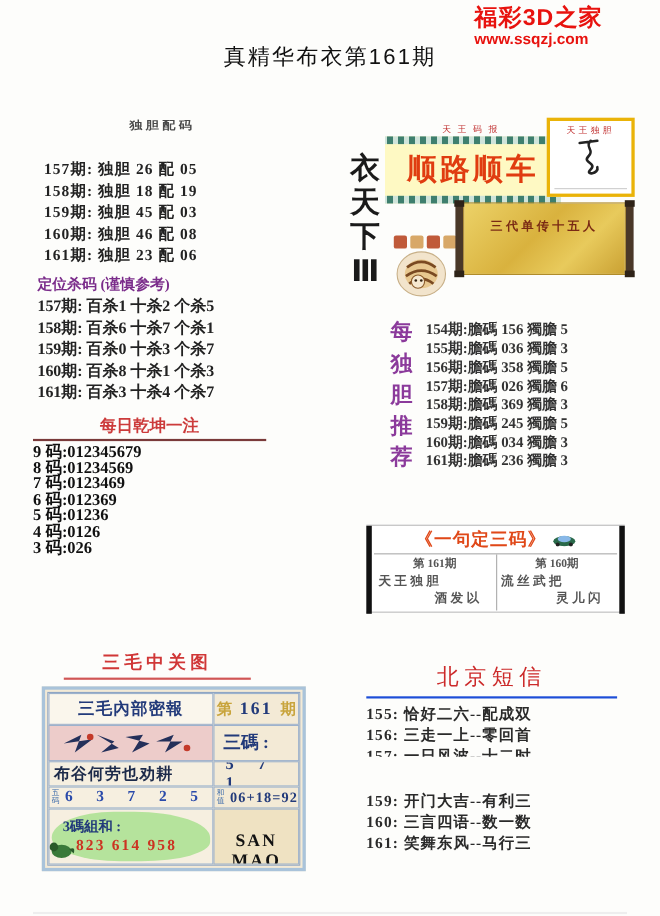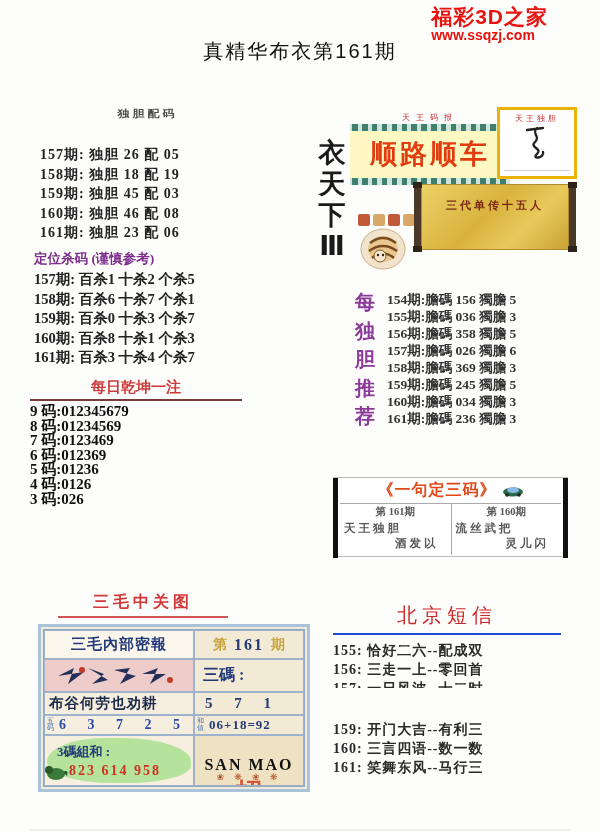--- a/index.html
+++ b/index.html
@@ -96,21 +96,21 @@
   #sec-beijing .hdr { text-align:center; font-weight:normal; font-size:20px; color:#cc2a2a;
     letter-spacing:5px; border-bottom:2px solid #1d4ed8; padding-bottom:4px; margin-bottom:6px; }
   #sec-beijing .row { font-size:14px; font-weight:bold; line-height:19px; color:#2a2a2a; letter-spacing:1px; }
   #sec-beijing .clip { height:9px; overflow:hidden; }
   #sec-beijing .gap { height:32px; }
 
   
   #sanmao-hdr { top:592px; left:58px; width:170px; text-align:center; font-weight:bold; font-size:16px;
     color:#cc2222; letter-spacing:4px; border-bottom:2px solid #cc4444; padding-bottom:3px; opacity:.9; }
 
-  #sanmao-box { top:624px; left:38px; width:272px; height:168px;
+  #sanmao-box { top:624px; left:38px; width:240px; height:168px;
     border:3px solid #a9c3da; background:#f3ead6; padding:2px; }
   #sanmao-grid { width:100%; height:100%; border:1px solid #8fa6c4; display:grid;
     grid-template-columns:150px 1fr; grid-template-rows:29px 33px 23px 20px 1fr; }
   .sm-cell { border:1px solid #9db2cc; display:flex; align-items:center; overflow:hidden; position:relative; }
   #sm-title { background:#faf6ec; justify-content:center; font-weight:bold; font-size:15px; color:#223a7a; letter-spacing:1px; }
   #sm-issue { background:#f3ead6; justify-content:center; gap:7px; }
   #sm-issue .gold { color:#c8a43c; font-weight:bold; font-size:14px; }
   #sm-issue .num { color:#223a7a; font-weight:bold; font-size:16px; letter-spacing:2px; }
   #sm-callig { background:#edccca; justify-content:center; }
   #sm-sanma { background:#f3ead6; font-weight:bold; font-size:16px; color:#223a7a; padding-left:8px; }

